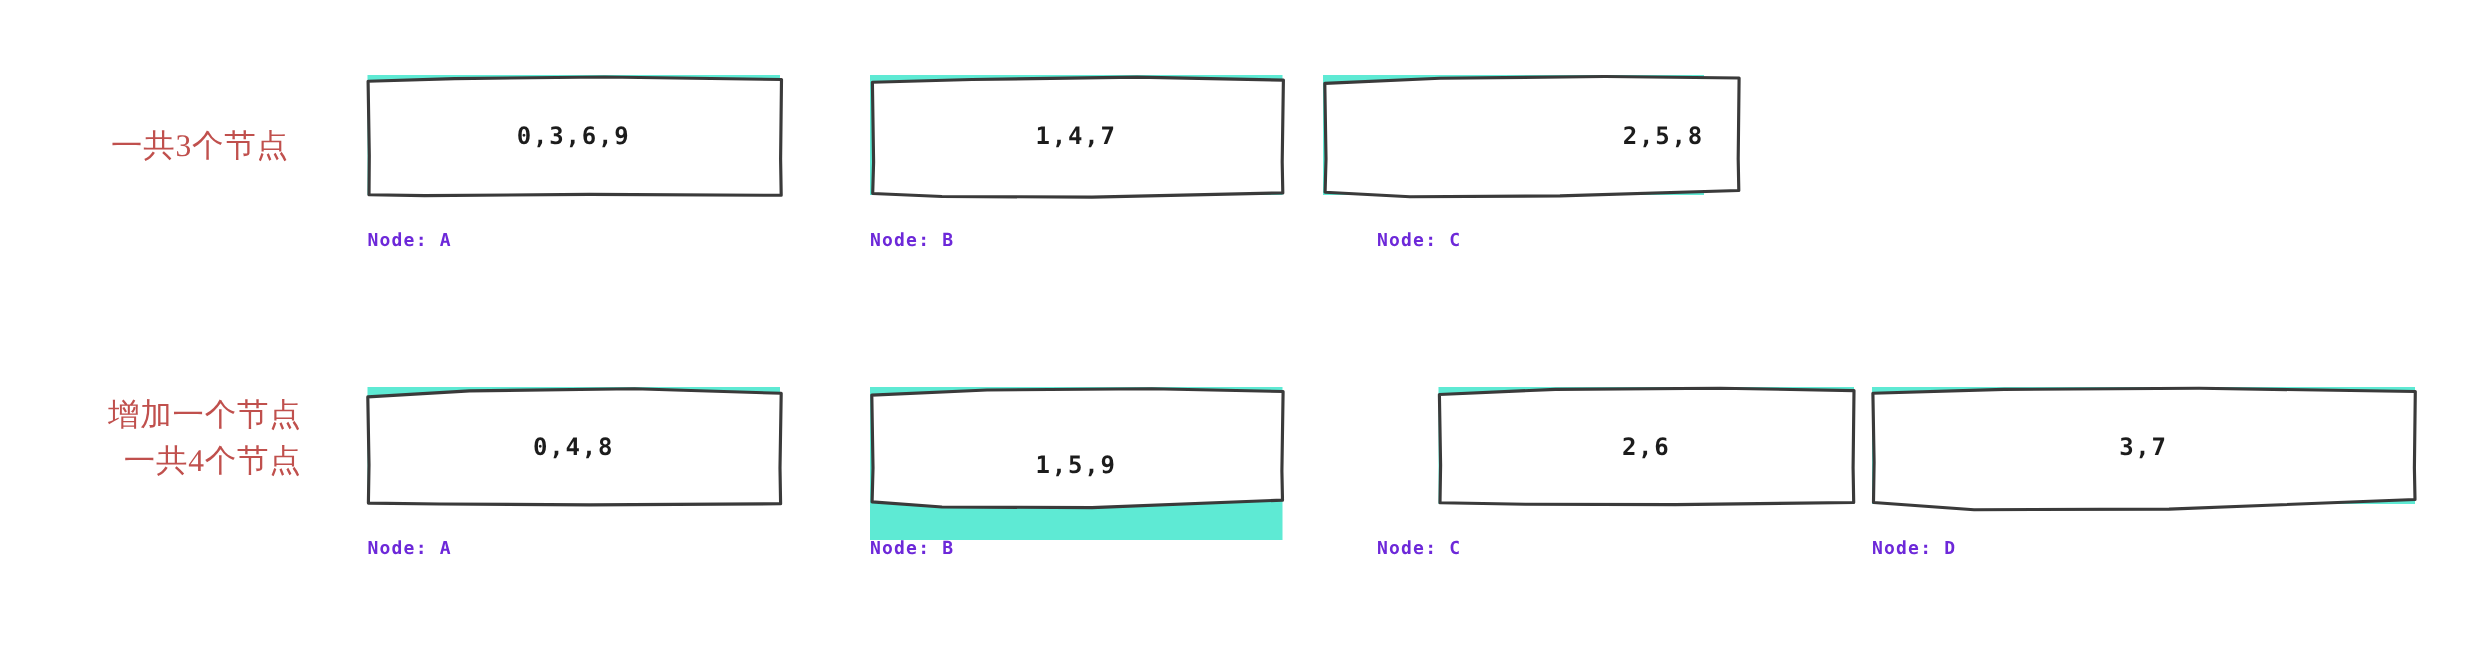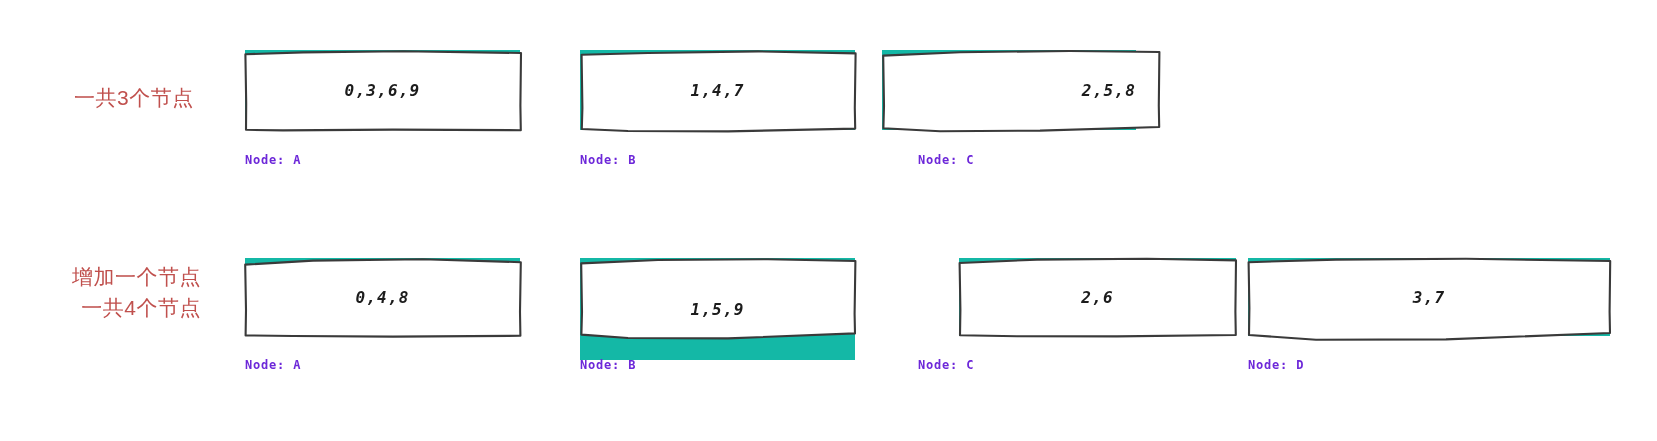--- a/index.html
+++ b/index.html
@@ -15,40 +15,39 @@
     overflow: hidden;
   }
   .canvas {
     position: absolute;
     inset: 0;
   }
   
   .annotation {
     position: absolute;
     color: #c0504d;
-    font-family: Liberation Sans, sans-serif;
+    font-family: Liberation Serif, serif;
     font-size: 21px;
     font-weight: 400;
     line-height: 31px;
     white-space: nowrap;
     letter-spacing: 0.5px;
   }
   .annotation .line { display: block; }
   #annotation-row-1 { left: 74px; top: 82px; }
   #annotation-row-2 { left: 72px; top: 261px; text-align: right; }
 
   
   .node-box {
     position: absolute;
-    background: #14b8a6;
+    background: #5eead4;
     box-sizing: border-box;
     display: flex;
     align-items: center;
     justify-content: center;
-    font-style: italic;
   }
   .node-box svg {
     position: absolute;
     left: -2px;
     top: -2px;
     overflow: visible;
   }
   .box-text {
     position: relative;
     z-index: 2;

